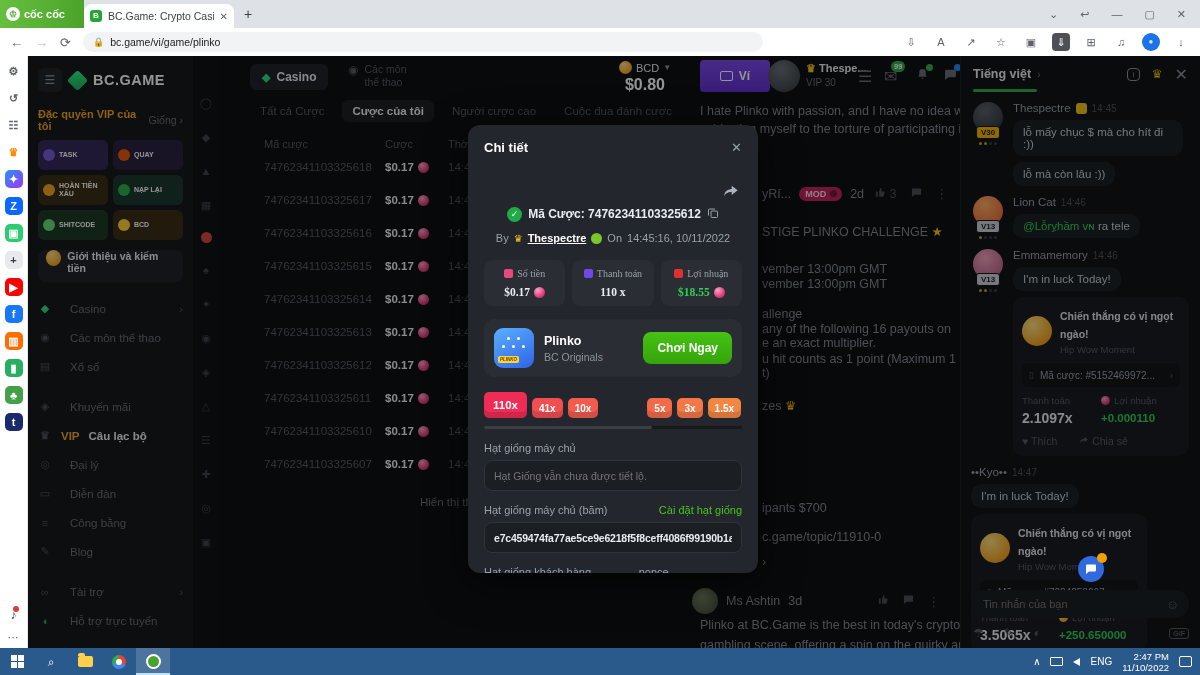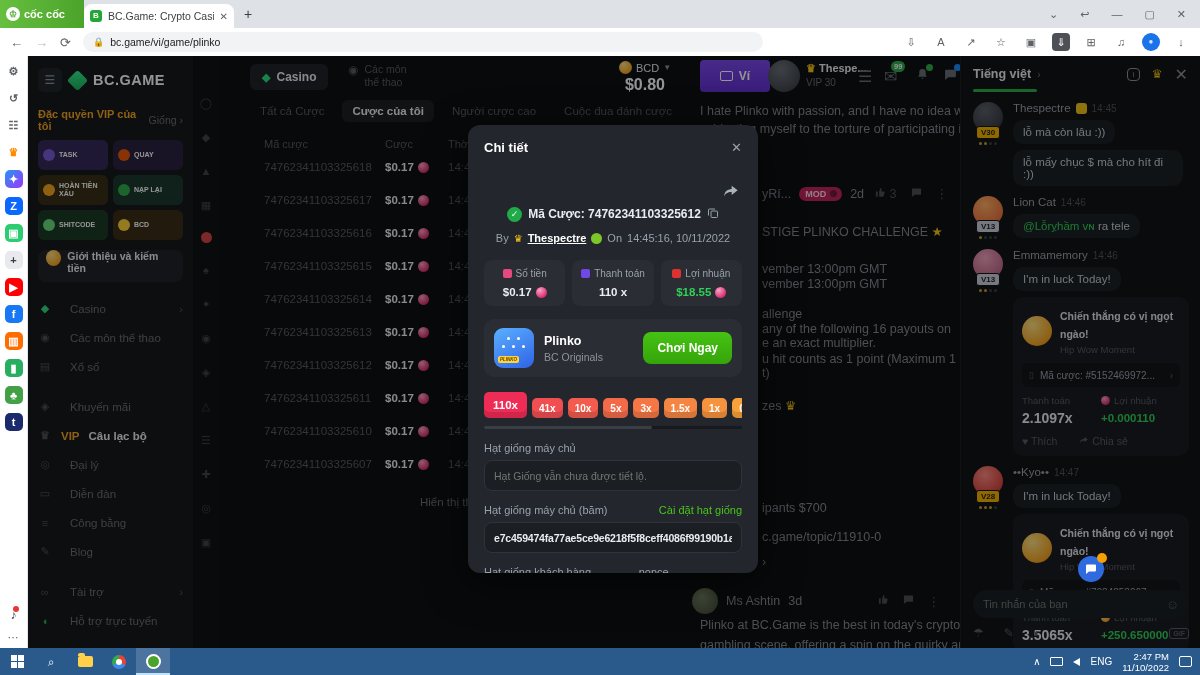--- a/index.html
+++ b/index.html
@@ -184,21 +184,21 @@
   .m-share { position:absolute; right:18px; top:58px; }
   .m-share svg { fill:#aab3bc; }
   .m-idrow { display:flex; align-items:center; justify-content:center; gap:6px; margin-top:36px; }
   .chk { width:15px; height:15px; border-radius:50%; background:#1fab47; color:#fff; font-size:9px; text-align:center; line-height:15px; }
   .m-idrow b { font-size:12px; color:#e8edf2; }
   .copy svg { stroke:#98a2ad; fill:none; stroke-width:2; }
   .m-byrow { display:flex; align-items:center; justify-content:center; gap:5px; margin-top:9px; font-size:11px; color:#98a2ad; }
   .m-byrow .crown { color:#f5c518; font-size:10px; }
   .m-byrow .uname { color:#fff; font-weight:bold; text-decoration:underline; }
   .frog { width:11px; height:11px; border-radius:50%; background:#7cc62a; display:inline-block; }
-  .m-stats { display:flex; gap:7px; margin-top:16px; }
+  .m-stats { display:flex; gap:7px; margin-top:16px;font-family:Liberation Serif, serif; }
   .m-stat { flex:1; background:#2a2d33; border-radius:8px; padding:8px 4px; text-align:center; }
   .ms-lab { display:flex; align-items:center; justify-content:center; gap:4px; font-size:10px; color:#98a2ad; }
   .ms-ic { width:9px; height:9px; border-radius:2px; display:inline-block; }
   .ms-val { margin-top:7px; font-size:11.5px; font-weight:bold; color:#e8edf2; }
   .ms-val.green { color:#2fd058; }
   .m-game { display:flex; align-items:center; gap:10px; background:#2a2d33; border-radius:10px; padding:9px 10px; margin-top:13px; }
   .plinko-ic { width:40px; height:40px; border-radius:9px; background:linear-gradient(150deg,#5ab0ff,#2f63e6); position:relative; flex:none; }
   .plinko-ic .pegs { position:absolute; left:13px; top:9px; width:3px; height:3px; border-radius:50%; background:#fff; box-shadow:10px 0 #fff,-5px 8px #fff,5px 8px #fff,15px 8px #fff; }
   .plinko-ic .pl { position:absolute; left:4px; bottom:5px; background:#ffd43b; color:#5f3b00; font-size:4.5px; font-weight:bold; border-radius:2px; padding:1px 2px; }
   .g-name { font-size:12.5px; font-weight:bold; color:#fff; }
@@ -620,22 +620,22 @@
             <i class="off"></i>
             <i class="off"></i>
           </span>
       </div>
       <div class="m-body">
         <div class="m-name">
             <span>Thespectre</span>
             <span class="emoji-chip"></span>
             <span class="t">14:45</span>
           </div>
+        <div><span class="bub">lỗ mấy chục $ mà cho hít đi :))</span></div>
         <div><span class="bub">lỗ mà còn lâu :))</span></div>
-        <div><span class="bub">lỗ mấy chục $ mà cho hít đi :))</span></div>
       </div>
     </div>
 
     <div class="msg">
       <div class="m-left">
         <span class="m-av av2"></span>
         <span class="vipb" style="background: rgb(204, 210, 221);">V13</span>
         <span class="meds">
             <i></i>
             <i class="off"></i>
@@ -696,30 +696,20 @@
             <span>♥ <span>Thích</span></span>
             <span><svg width="10" height="10" viewBox="0 0 24 24">
                   <path d="M13 5l8 6-8 6v-4C7 13 4 15 2 19c1-6 4-9 11-10V5z"></path>
                 </svg> <span>Chia sẻ</span></span>
           </div>
         </div>
       </div>
     </div>
 
     <div class="msg">
-      <div class="m-left">
-        <span class="m-av av4"></span>
-        <span class="vipb" style="background: rgb(247, 181, 0);">V28</span>
-        <span class="meds">
-            <i></i>
-            <i></i>
-            <i></i>
-            <i class="off"></i>
-          </span>
-      </div>
       <div class="m-body">
         <div class="m-name">
             <span>••Kyo••</span>
             <span class="t">14:47</span>
           </div>
         <div><span class="bub">I'm in luck Today!</span></div>
         <div class="wcard">
           <div class="wc-head">
             <span class="coin wc-coin"></span>
             <span><span class="wc-title">Chiến thắng có vị ngọt ngào!</span><div class="wc-sub">Hip Wow Moment</div></span>
@@ -828,21 +818,21 @@
         <div class="g-name">Plinko</div>
         <div class="g-prov">BC Originals</div>
       </span>
       <span class="play-btn">Chơi Ngay</span>
     </div>
     <div class="m-chips">
 
     <span class="chip big" style="background: rgb(238, 44, 85);">110x</span>
         <span class="chip" style="background: rgb(240, 78, 81);">41x</span>
         <span class="chip" style="background: rgb(242, 91, 77);">10x</span>
-        <span class="chip" style="background: rgb(243, 106, 73);">5x</span>
+        <span class="chip" style="background: rgb(243, 106, 73); margin-left: 44px;">5x</span>
         <span class="chip" style="background: rgb(244, 119, 69);">3x</span>
         <span class="chip" style="background: rgb(245, 133, 66);">1.5x</span>
         <span class="chip" style="background: rgb(246, 147, 62);">1x</span>
         <span class="chip" style="background: rgb(248, 161, 58);">0.5x</span>
       </div>
     <div class="m-scroll">
         <i></i>
       </div>
 
     <div class="seed-lab">

